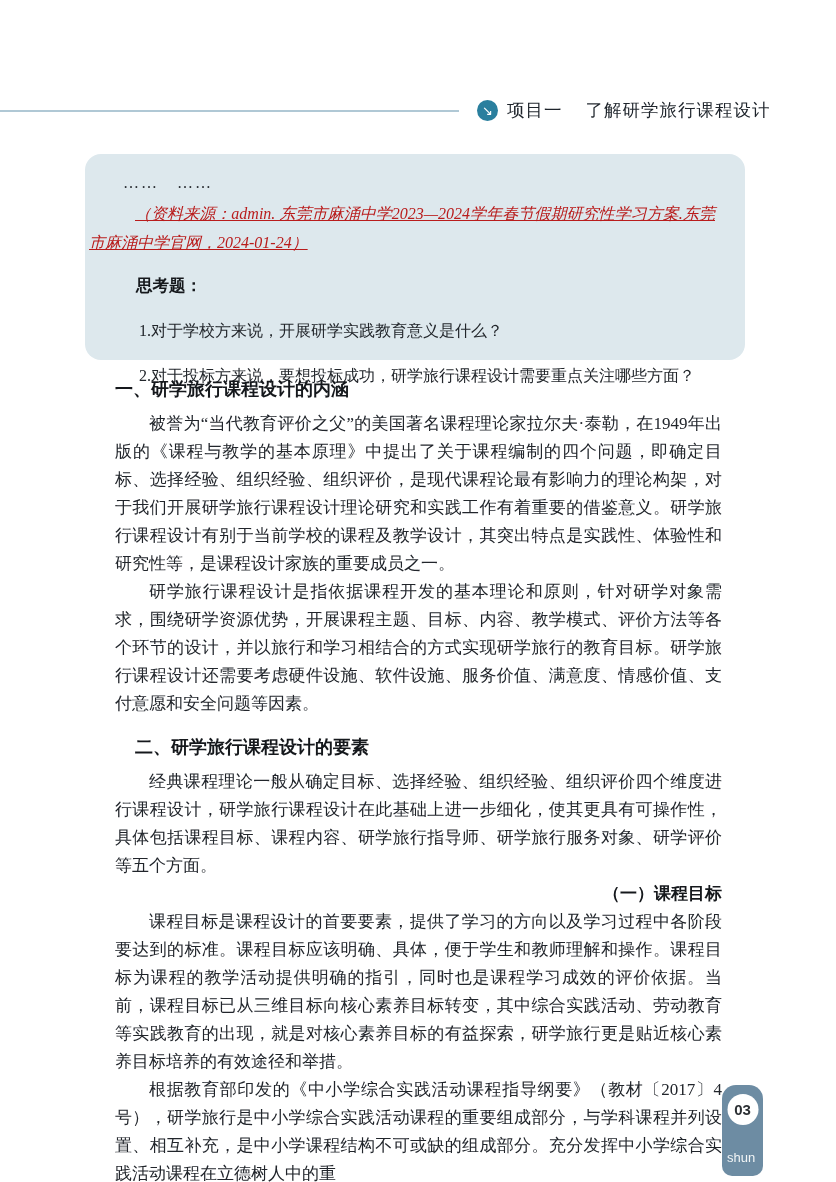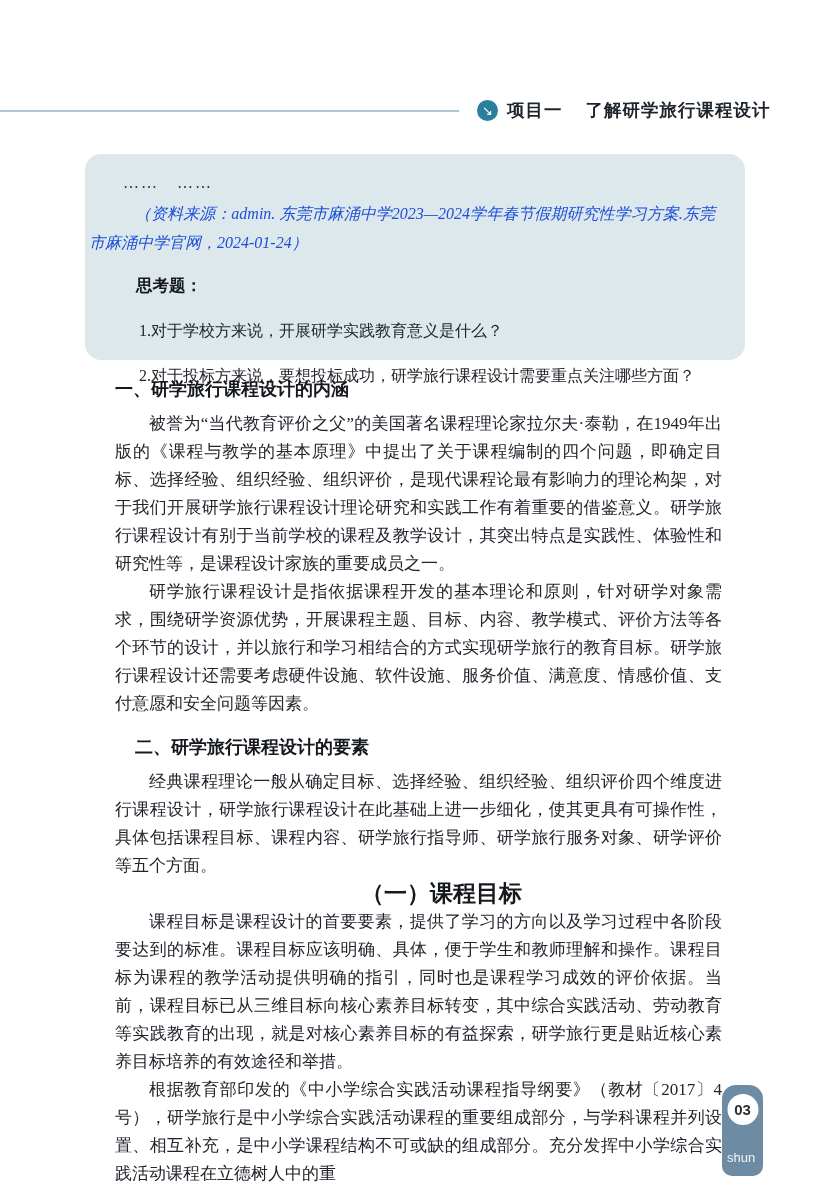--- a/index.html
+++ b/index.html
@@ -38,21 +38,21 @@
     font-family: "DejaVu Sans", sans-serif;
     font-size: 13px;
     line-height: 1;
     flex: 0 0 auto;
   }
   .header-title-group {
     display: flex;
     align-items: flex-end;
     margin-left: 9px;
     font-family: "Liberation Sans", "DejaVu Sans", sans-serif;
-    font-weight: bold;
+    font-weight: normal;
     font-size: 17.5px;
     color: #1e242b;
     white-space: nowrap;
   }
   .header-project { letter-spacing: 1px; }
   .header-chapter { margin-left: 23px; letter-spacing: 1px; }
 
   
   .info-box {
     position: absolute;
@@ -68,21 +68,22 @@
   .box-ellipsis {
     letter-spacing: 2px;
     color: #2a2e33;
     margin: 0 0 2px 0;
   }
   .box-source {
     font-style: italic;
     margin: 0 0 14px -34px;
     text-indent: 46px;
     text-align: justify;
-    color: #1d4ed8;
+    color: #b91c1c;
+    text-decoration: underline;
   }
   .box-questions-title {
     font-family: "Liberation Sans", "DejaVu Sans", sans-serif;
     font-weight: bold;
     font-size: 16.5px;
     color: #15181c;
     margin: 0 0 3px 13px;
   }
   .box-question { margin: 16px; color: #22262b; }
 
@@ -101,26 +102,26 @@
     font-size: 18px;
     line-height: 30px;
     color: #15181c;
     margin: 4px 0 6px 0;
     text-align: left;
   }
   .section-heading.second { margin-top: 14px; margin-left: 20px; }
   .content p { margin: 0; text-indent: 2em; }
   .sub-heading {
     font-weight: bold;
-    font-size: 23px;
+    font-size: 17px;
     line-height: 28px;
     color: #15181c;
     margin: 4px 0 0 0;
     text-indent: 2em;
-    text-align: center;
+    text-align: right;
   }
   .point-heading {
     font-weight: bold;
     font-style: italic;
     font-size: 16.5px;
     line-height: 28px;
     color: #15181c;
     margin: 0;
     text-indent: 2em;
     text-align: left;

